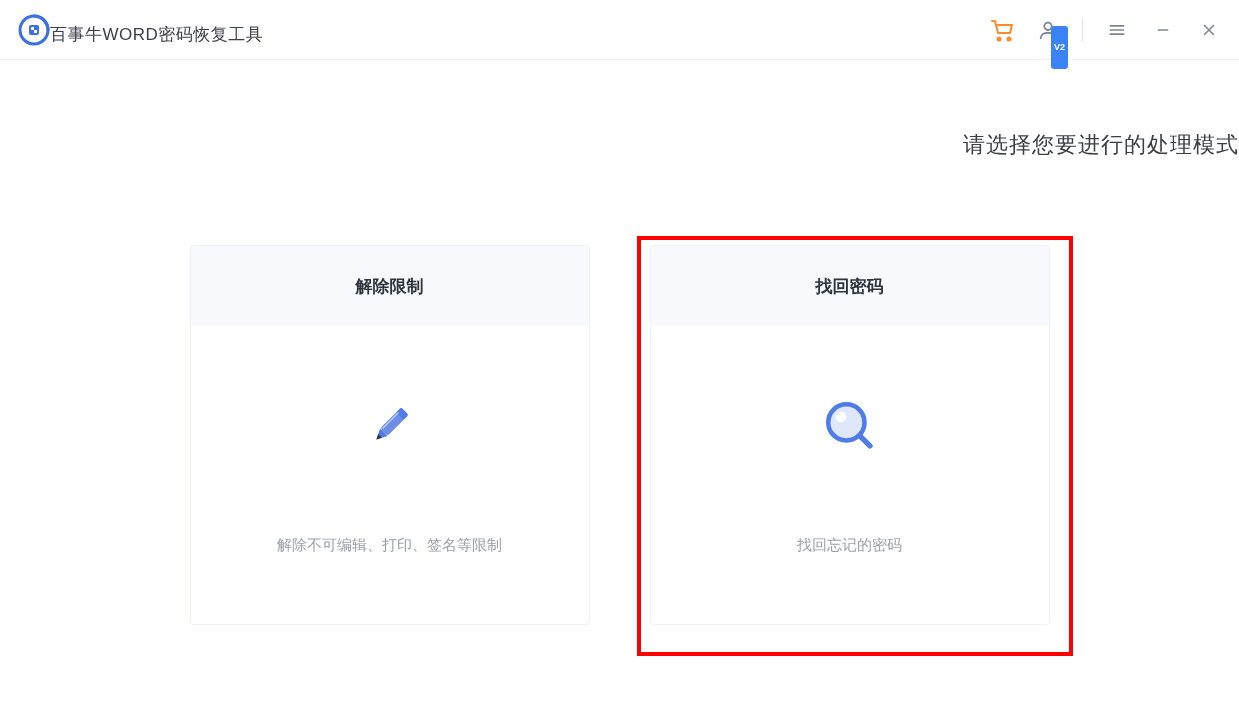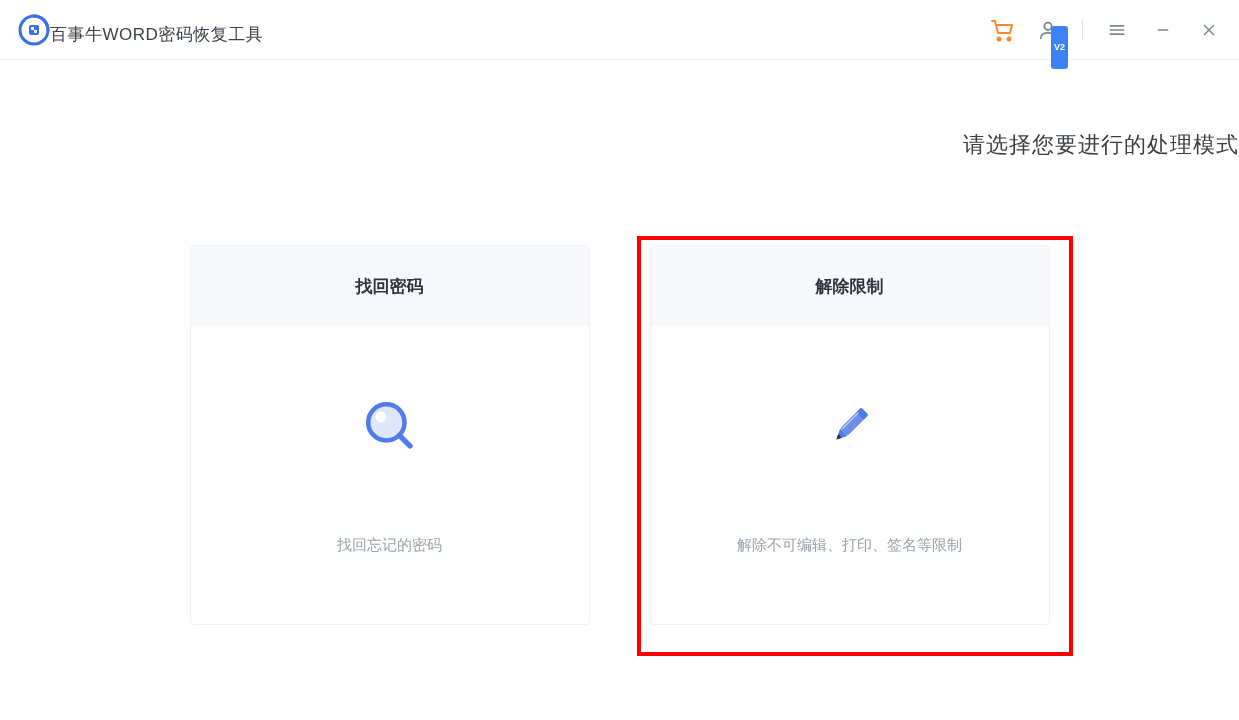--- a/index.html
+++ b/index.html
@@ -136,48 +136,48 @@
     </span>
   </div>
 </div>
 
 <div class="main">
   <h1 class="heading">请选择您要进行的处理模式</h1>
 
   <div class="cards">
 
     <div class="card">
-      <div class="card-head">找回密码</div>
-      <div class="card-body">
-        <span class="card-icon">
-          <svg viewBox="0 0 64 64" width="58" height="58">
-            <circle cx="28" cy="28" r="20" fill="#dfe8fb"></circle>
-            <circle cx="28" cy="28" r="20" fill="none" stroke="#4f7ce8" stroke-width="5"></circle>
-            <circle cx="22" cy="22" r="6" fill="#fff" opacity="0.9"></circle>
-            <line x1="44" y1="44" x2="54" y2="54" stroke="#4f7ce8" stroke-width="6" stroke-linecap="round"></line>
-          </svg>
-        </span>
-        <div class="card-desc">找回忘记的密码</div>
-      </div>
-    </div>
-
-    <div class="card">
       <div class="card-head">解除限制</div>
       <div class="card-body">
         <span class="card-icon">
           <svg viewBox="0 0 64 64" width="56" height="56">
             <g transform="rotate(45 32 32)">
               <rect x="26" y="8" width="12" height="34" rx="3" fill="#6d8fe9"></rect>
               <rect x="26" y="8" width="12" height="8" rx="2" fill="#4f7ce8"></rect>
               <polygon points="26,42 38,42 32,54" fill="#4f7ce8"></polygon>
               <polygon points="29,48 35,48 32,54" fill="#2f3440"></polygon>
               <line x1="28" y1="14" x2="28" y2="40" stroke="#ffffff" stroke-width="1.5" opacity="0.6"></line>
             </g>
           </svg>
         </span>
         <div class="card-desc">解除不可编辑、打印、签名等限制</div>
       </div>
     </div>
 
+    <div class="card">
+      <div class="card-head">找回密码</div>
+      <div class="card-body">
+        <span class="card-icon">
+          <svg viewBox="0 0 64 64" width="58" height="58">
+            <circle cx="28" cy="28" r="20" fill="#dfe8fb"></circle>
+            <circle cx="28" cy="28" r="20" fill="none" stroke="#4f7ce8" stroke-width="5"></circle>
+            <circle cx="22" cy="22" r="6" fill="#fff" opacity="0.9"></circle>
+            <line x1="44" y1="44" x2="54" y2="54" stroke="#4f7ce8" stroke-width="6" stroke-linecap="round"></line>
+          </svg>
+        </span>
+        <div class="card-desc">找回忘记的密码</div>
+      </div>
+    </div>
+
   </div>
 </div>
 
 <div class="highlight-box"></div>
 
 </body></html>

